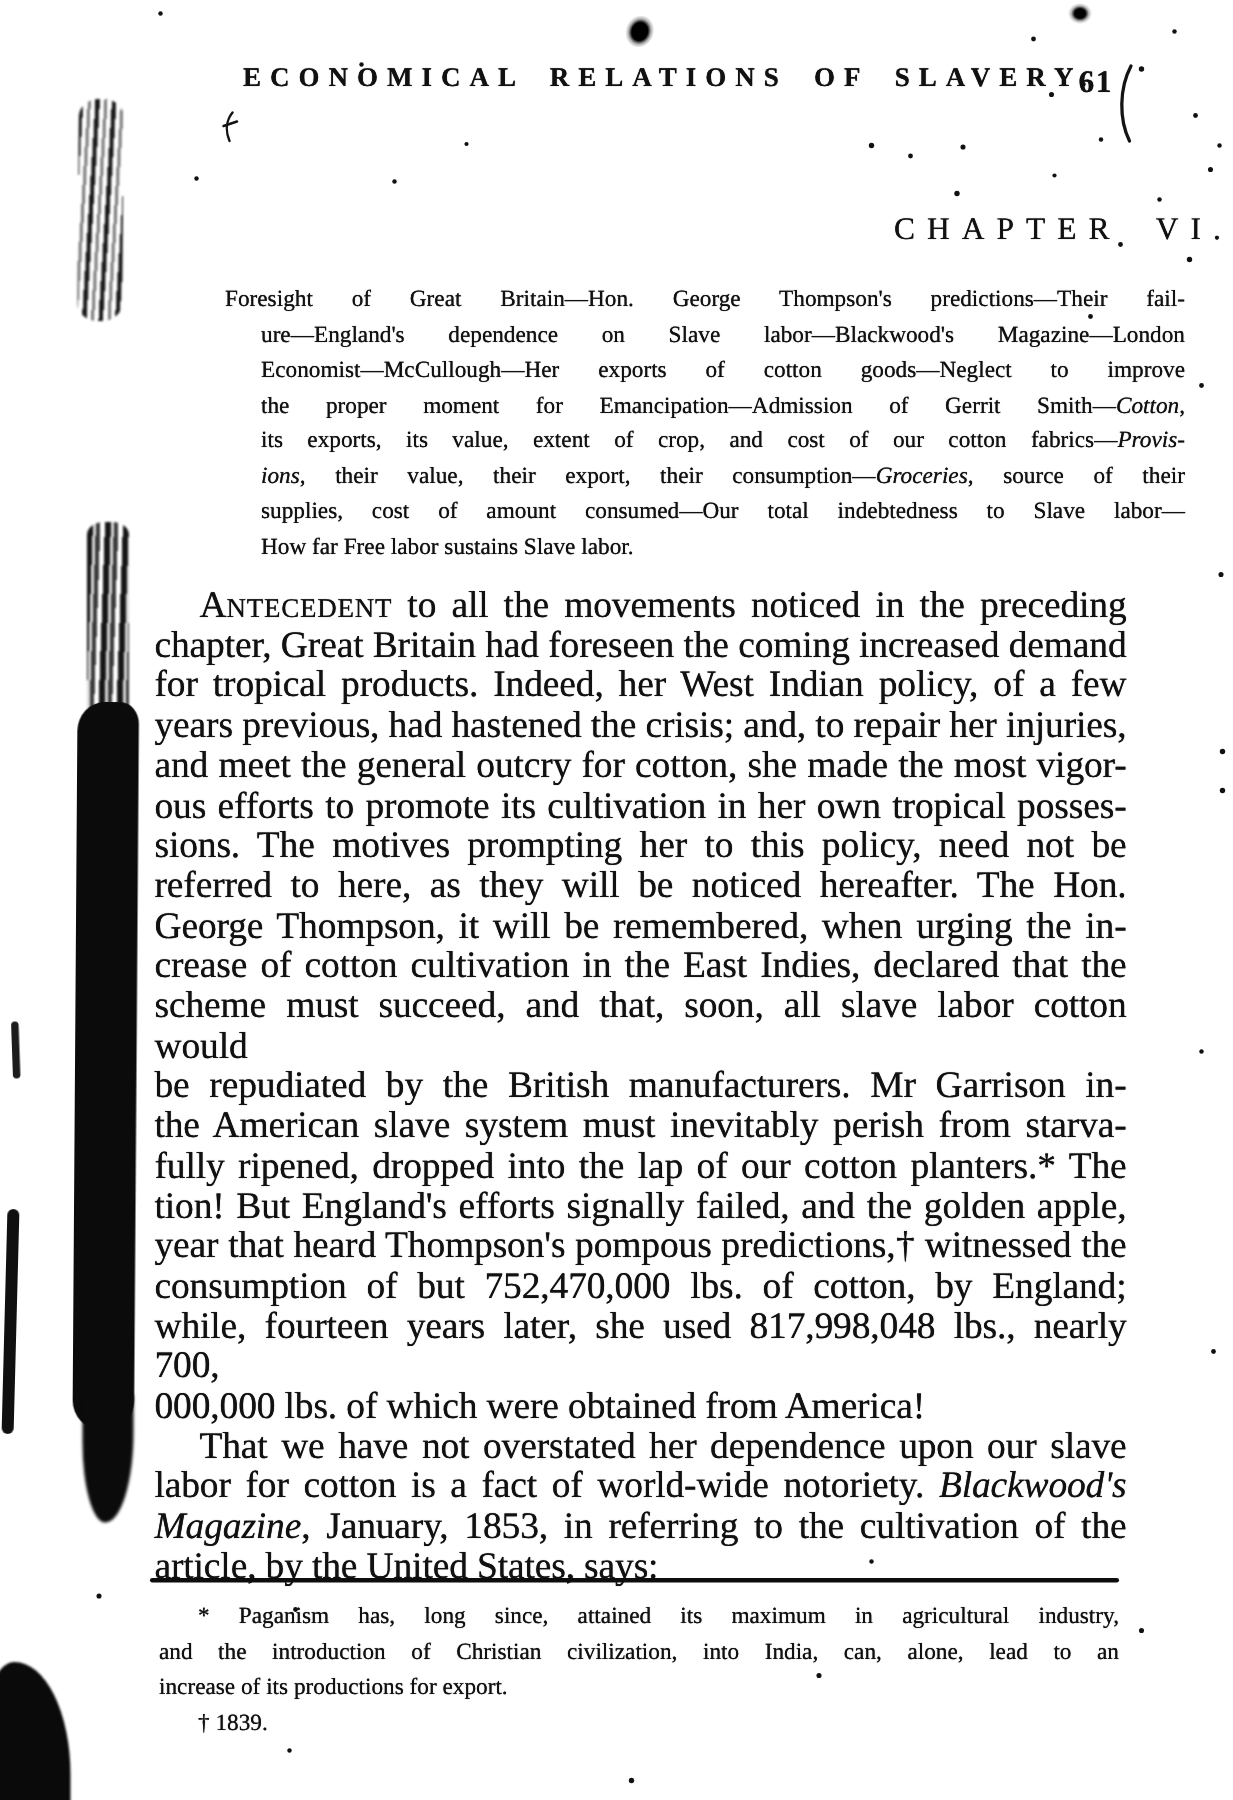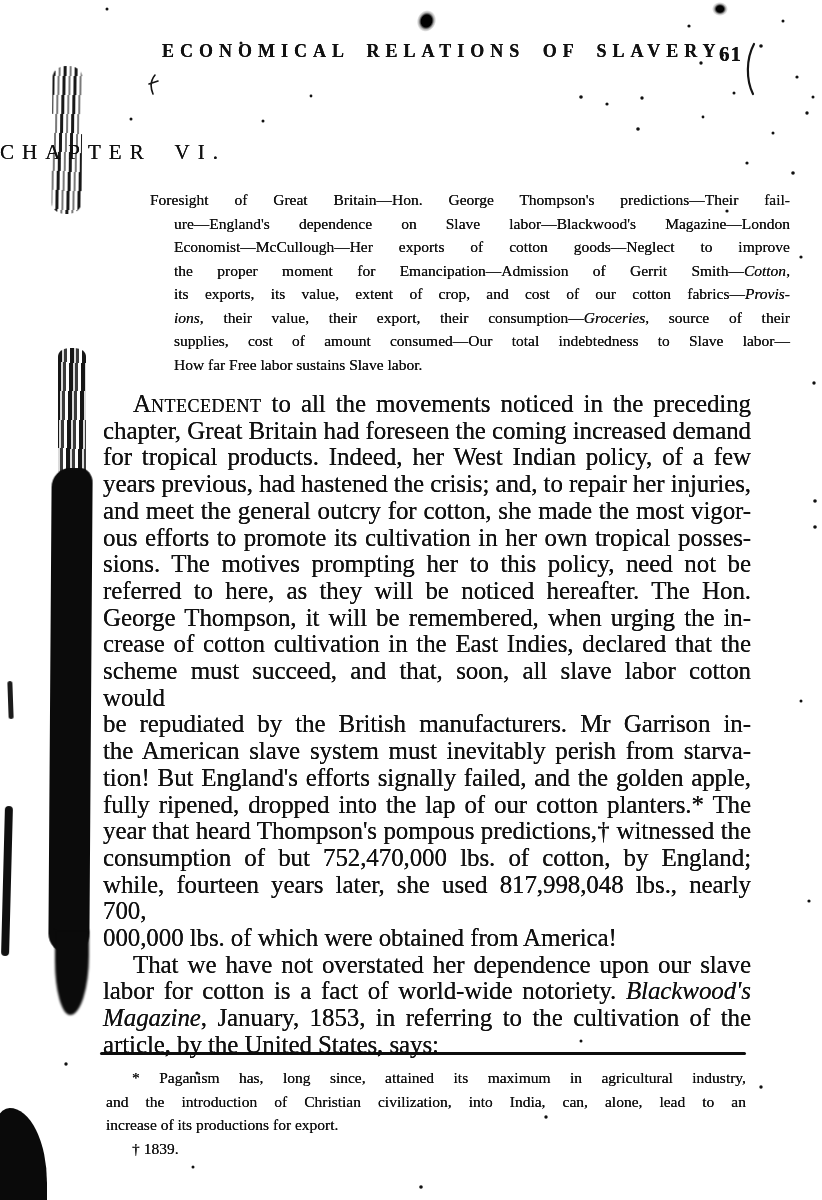--- a/index.html
+++ b/index.html
@@ -23,21 +23,21 @@
     white-space:nowrap;
   }
   .page-number{
     position:absolute;left:719px;top:1px;
     font-size:21px;font-weight:bold;letter-spacing:1px;
   }
 
   
   .chapter-heading{
     position:absolute;top:140px;left:0;width:822px;
-    margin:0;text-align:left;
+    margin:0;text-align:right;
     font-size:21px;font-weight:normal;
     letter-spacing:8px;word-spacing:10px;
   }
 
   
   .synopsis{
     position:absolute;top:188px;left:112px;width:640px;
     font-size:15.5px;line-height:23.5px;margin-left:38px;
   }
   .synopsis .line:not(.first){padding-left:24px;}
@@ -173,22 +173,22 @@
         <div class="line">years previous, had hastened the crisis; and, to repair her injuries,</div>
         <div class="line">and meet the general outcry for cotton, she made the most vigor-</div>
         <div class="line">ous efforts to promote its cultivation in her own tropical posses-</div>
         <div class="line">sions.  The motives prompting her to this policy, need not be</div>
         <div class="line">referred to here, as they will be noticed hereafter.  The Hon.</div>
         <div class="line">George Thompson, it will be remembered, when urging the in-</div>
         <div class="line">crease of cotton cultivation in the East Indies, declared that the</div>
         <div class="line">scheme must succeed, and that, soon, all slave labor cotton would</div>
         <div class="line">be repudiated by the British manufacturers.  Mr Garrison in-</div>
         <div class="line">the American slave system must inevitably perish from starva-</div>
+        <div class="line">fully ripened, dropped into the lap of our cotton planters.*  The</div>
         <div class="line">tion!  But England's efforts signally failed, and the golden apple,</div>
-        <div class="line">fully ripened, dropped into the lap of our cotton planters.*  The</div>
         <div class="line">year that heard Thompson's pompous predictions,† witnessed the</div>
         <div class="line">consumption of but 752,470,000 lbs. of cotton, by England;</div>
         <div class="line">while, fourteen years later, she used 817,998,048 lbs., nearly 700,</div>
         <div class="line last">000,000 lbs. of which were obtained from America!</div>
       </div>
     <div class="para">
         <div class="line first">That we have not overstated her dependence upon our slave</div>
         <div class="line">labor for cotton is a fact of world-wide notoriety.  <i>Blackwood's</i></div>
         <div class="line"><i>Magazine</i>, January, 1853, in referring to the cultivation of the</div>
         <div class="line last">article, by the United States, says:</div>

